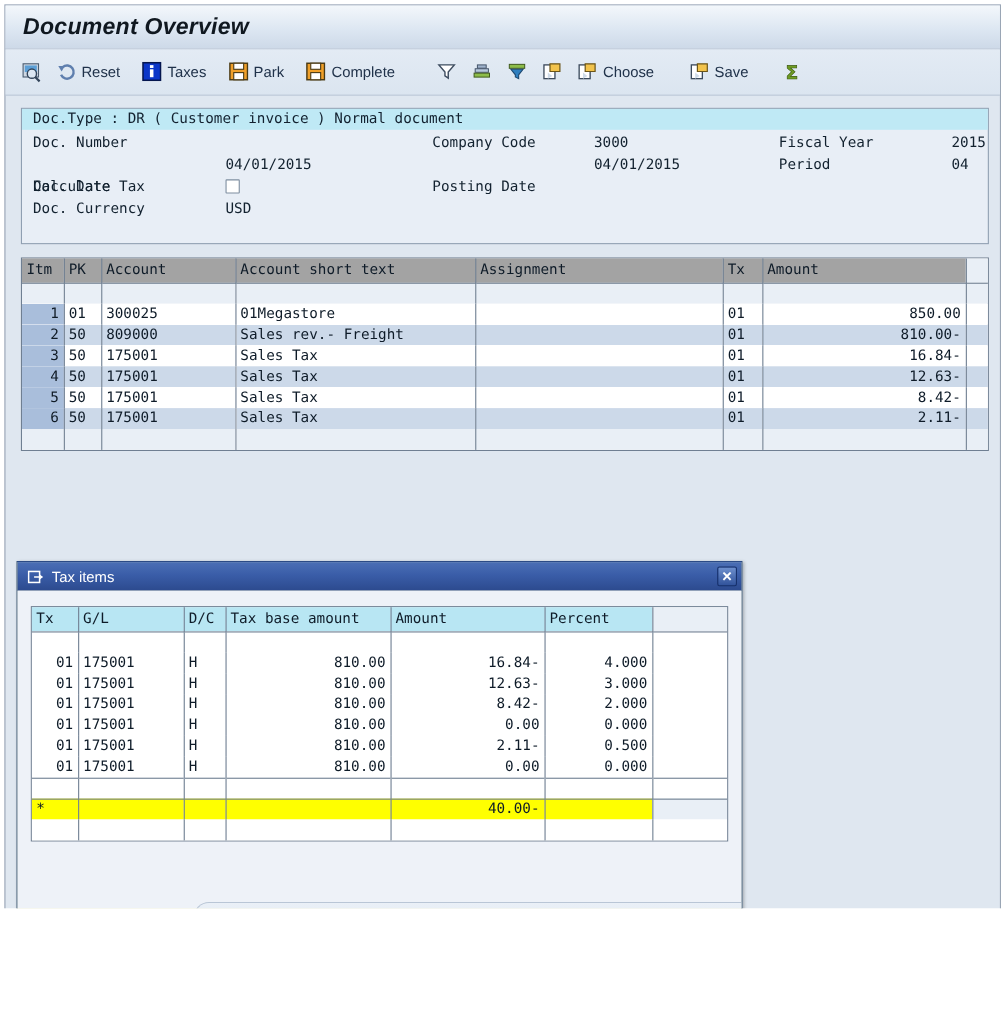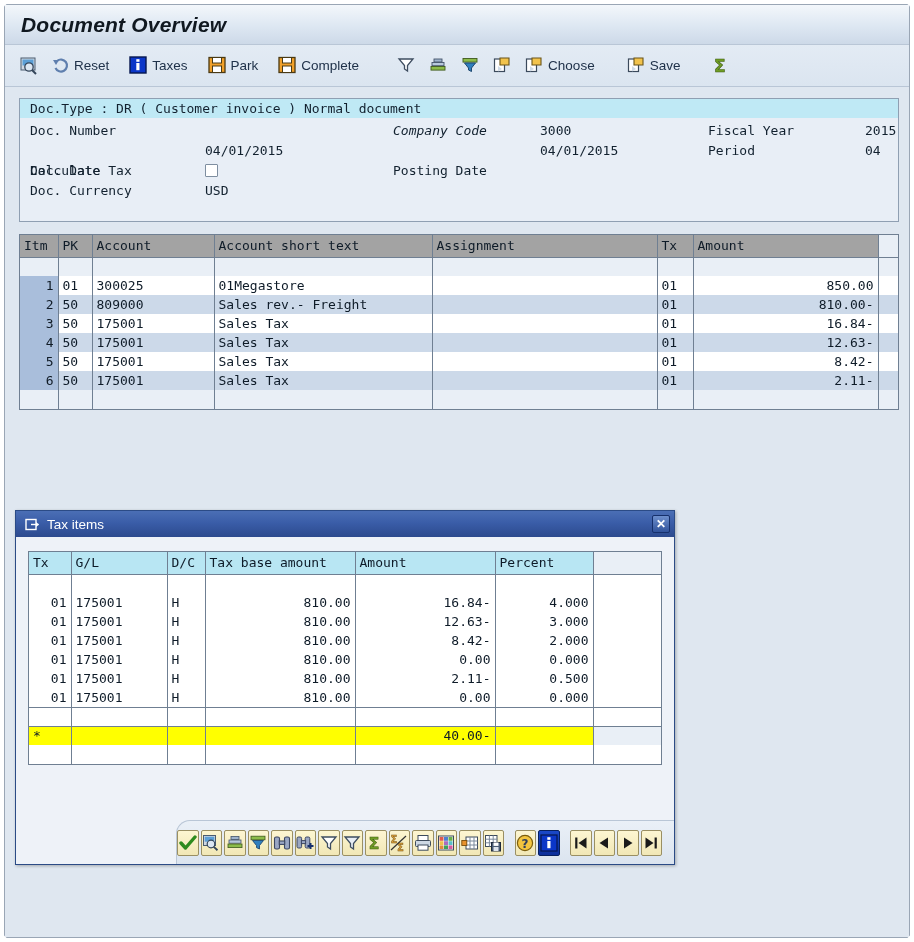--- a/index.html
+++ b/index.html
@@ -3,24 +3,23 @@
 <meta charset="utf-8">
 <style>
   * { box-sizing: border-box; }
   html, body {
     margin: 0; padding: 0;
     background: #ffffff;
     font-family: "Liberation Sans", sans-serif;
   }
   #screen {
     position: relative;
-    width: 914px; height: 942px;
+    width: 914px; height: 826px;
     background: #ffffff;
     overflow: hidden;
-    border-radius: 18px;
   }
   
   .win-frame {
     position: absolute;
     left: 4px; top: 4px;
     width: 906px; height: 934px;
     border: 1px solid #9aa6b5;
     background: #dfe7f0;
   }
   .title-bar {
@@ -402,21 +401,21 @@
       </div>
     </div>
 
     <div class="content">
 
       <div class="hdr-panel">
         <div class="hdr-doctype">Doc.Type : DR ( Customer invoice ) Normal document</div>
 
         <div class="hdr-row" style="left:10px; top:24px;">Doc. Number</div>
         <div class="hdr-row" style="left:185px; top:24px;"></div>
-        <div class="hdr-row" style="left:373px; top:24px;font-style:italic;">Company Code</div>
+        <div class="hdr-row" style="left:373px; top:24px;">Company Code</div>
         <div class="hdr-row" style="left:520px; top:24px;">3000</div>
         <div class="hdr-row" style="left:688px; top:24px;">Fiscal Year</div>
         <div class="hdr-row" style="left:845px; top:24px;">2015</div>
 
         <div class="hdr-row" style="left:10px; top:44px;margin-top:20px;">Doc. Date</div>
         <div class="hdr-row" style="left:185px; top:44px;">04/01/2015</div>
         <div class="hdr-row" style="left:373px; top:44px;margin-top:20px;">Posting Date</div>
         <div class="hdr-row" style="left:520px; top:44px;">04/01/2015</div>
         <div class="hdr-row" style="left:688px; top:44px;">Period</div>
         <div class="hdr-row" style="left:845px; top:44px;">04</div>

